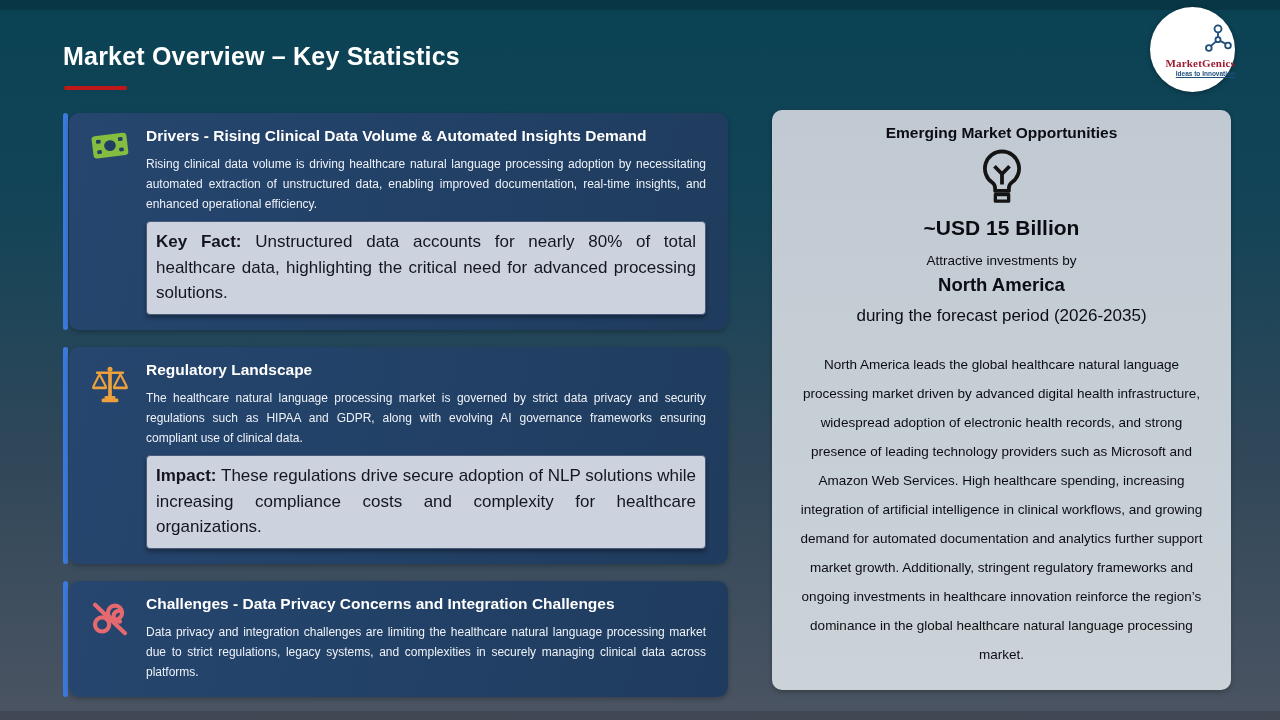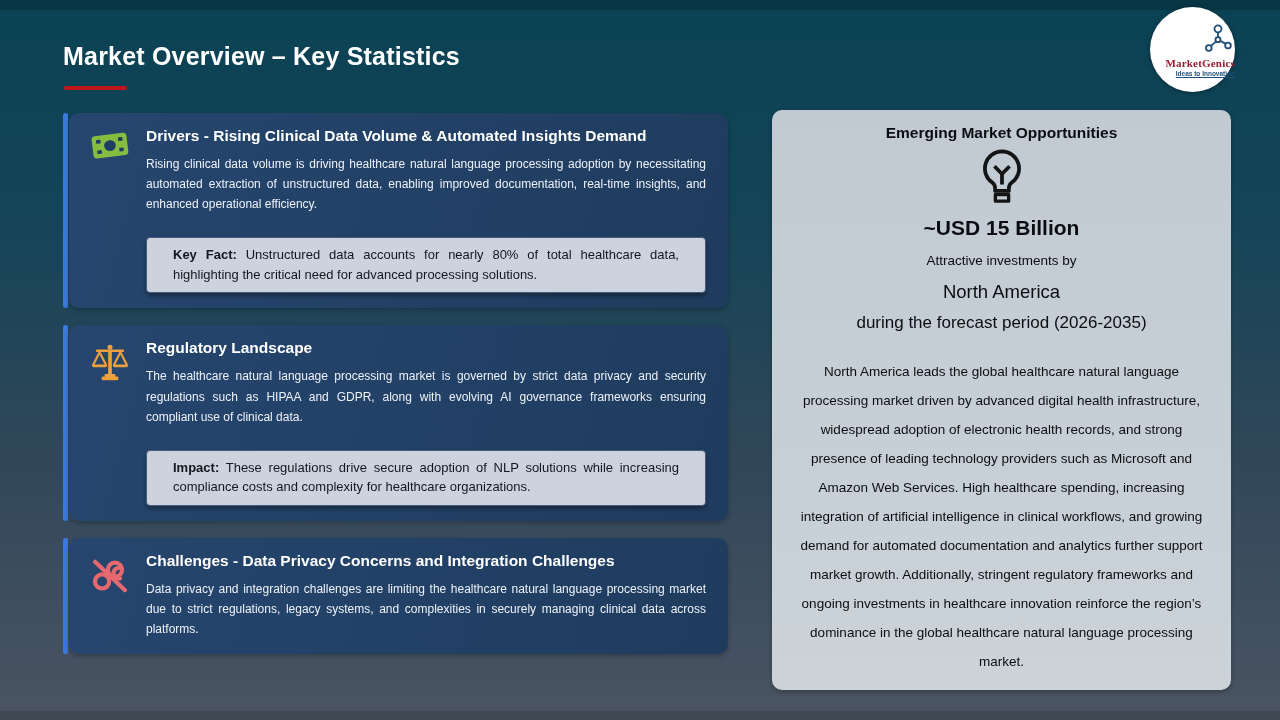--- a/index.html
+++ b/index.html
@@ -26,33 +26,33 @@
 
   .cards { position:absolute; left:63px; top:113px; width:665px; }
   .card { display:flex; margin-bottom:17px; }
   .card-accent { width:5px; border-radius:4px; background:#3c79dd; margin-right:1px; flex-shrink:0; }
   .card-body { flex:1; background:linear-gradient(105deg,#26466f 0%,#1f3c5e 100%); border-radius:10px;
                padding:13px 22px 15px 21px; display:flex; box-shadow:0 2px 5px rgba(0,0,0,0.25);justify-content:space-between; }
   .card-icon { width:40px; margin-right:16px; flex-shrink:0; padding-top:4px; }
   .card-text { flex:1; }
   .card-title { font-size:15.5px; font-weight:bold; color:#ffffff; margin:1px 0 9px; }
   .card-desc { font-size:12px; color:#eef2f8; text-align:justify; line-height:1.68; }
-  .callout { margin-top:23px; background:#ccd3de; border:1px solid #49597a; border-radius:4px;
-             padding:7px 26px 8px; font-size:13px; color:#15161f; text-align:justify; line-height:1.5;
+  .callout { margin-top:7px; background:#ccd3de; border:1px solid #49597a; border-radius:4px;
+             padding:7px 9px 8px; font-size:17px; color:#15161f; text-align:justify; line-height:1.5;
              box-shadow:0 3px 4px rgba(0,0,0,0.35); }
 
   .opp-panel { position:absolute; left:772px; top:110px; width:459px; height:580px; box-sizing:border-box;
                background:linear-gradient(180deg,#c1cad2,#cbd3d9); border-radius:10px;
                padding:14px 28px 4px; text-align:center; color:#0c0d12;
                box-shadow:0 2px 5px rgba(0,0,0,0.25); }
   .opp-title { font-size:15.5px; font-weight:bold; }
   .opp-bulb { margin:6px auto 0; }
   .opp-value { font-size:21px; font-weight:bold; margin-top:2px; }
   .opp-sub { font-size:13.5px; margin-top:13px; }
-  .opp-region { font-size:18.5px; font-weight:normal; margin-top:13px; }
+  .opp-region { font-size:18.5px; font-weight:bold; margin-top:6px; }
   .opp-period { font-size:17px; margin-top:10px; }
   .opp-desc { font-size:13.5px; line-height:2.15; margin-top:24px; }
 </style>
 </head>
 <body>
 
 <div class="slide">
   <div class="top-strip"></div>
   <div class="bottom-strip"></div>
 

